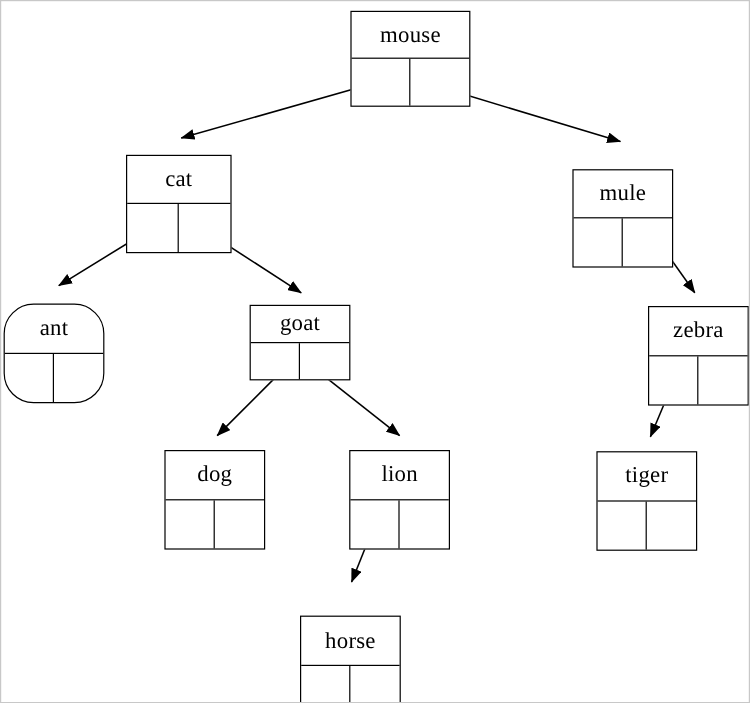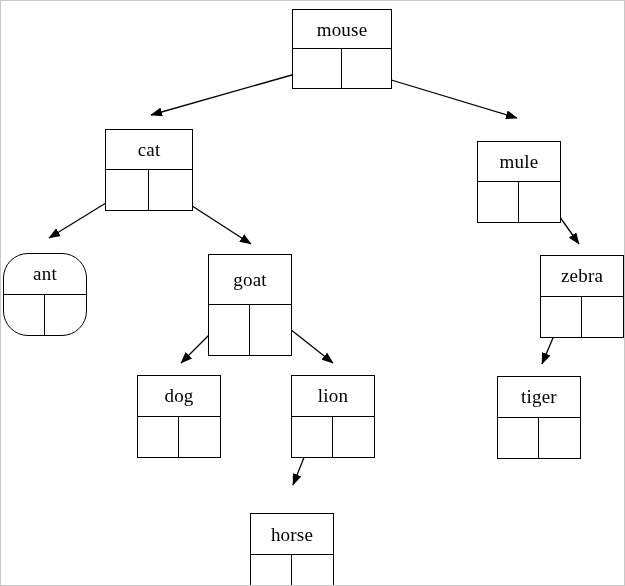--- a/index.html
+++ b/index.html
@@ -107,21 +107,21 @@
           <div class="ptr right"></div>
         </div>
       </div>
       <div class="node" style="left: 2px; top: 252px; width: 84px; height: 83px; border-radius: 25px;">
         <div class="node-label">ant</div>
         <div class="node-ptrs">
           <div class="ptr left"></div>
           <div class="ptr right"></div>
         </div>
       </div>
-      <div class="node" style="left: 207px; top: 253px; width: 84px; height: 102px;">
+      <div class="node" style="left: 207px; top: 253px; width: 84px; height: 63px;">
         <div class="node-label">goat</div>
         <div class="node-ptrs">
           <div class="ptr left"></div>
           <div class="ptr right"></div>
         </div>
       </div>
       <div class="node" style="left: 539px; top: 254px; width: 84px; height: 83px;">
         <div class="node-label">zebra</div>
         <div class="node-ptrs">
           <div class="ptr left"></div>

